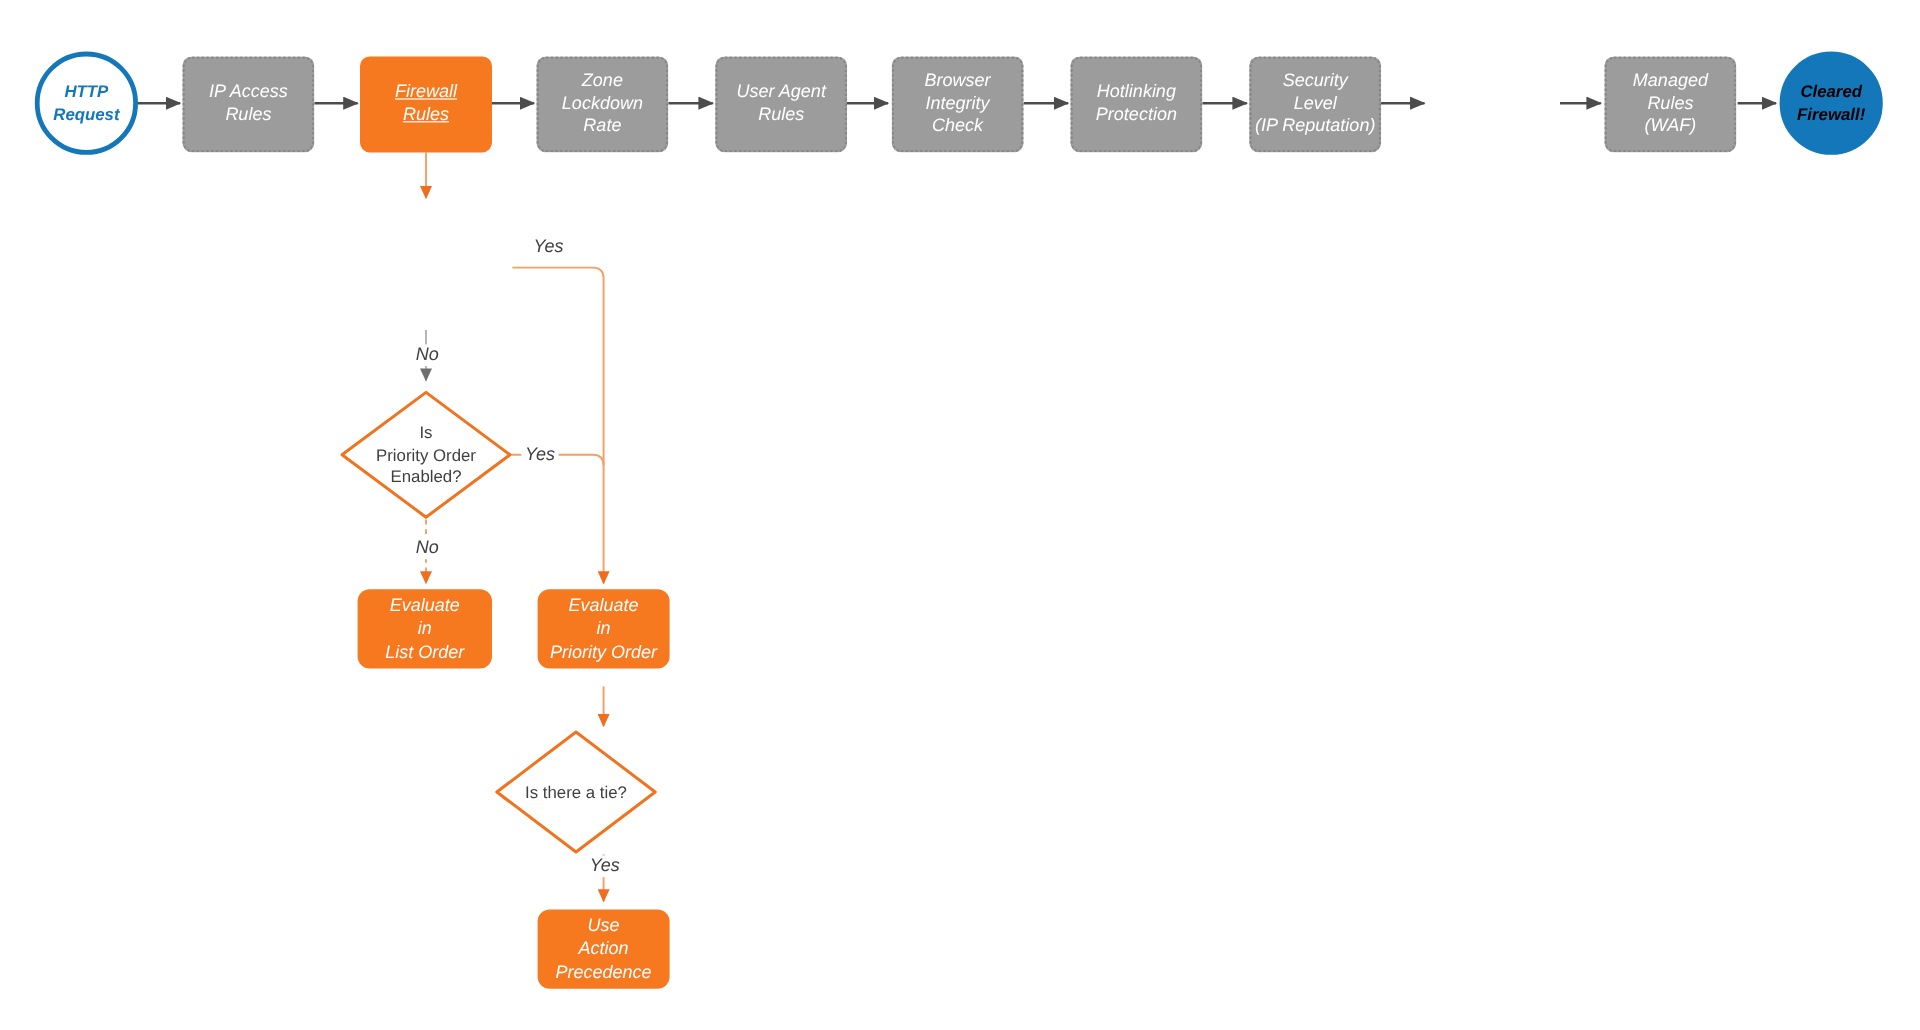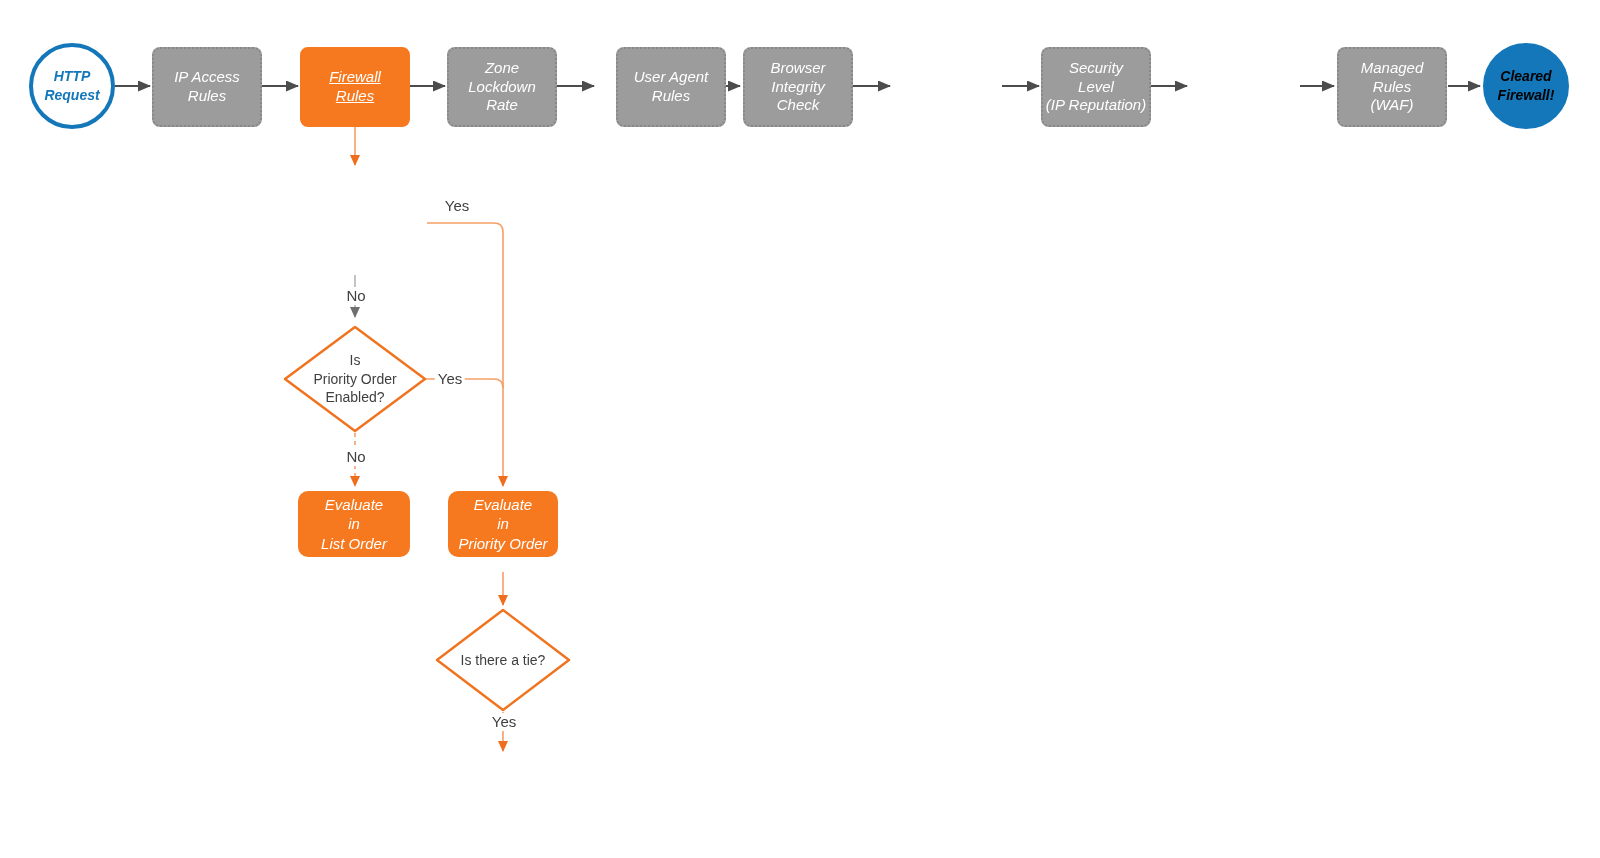--- a/index.html
+++ b/index.html
@@ -62,21 +62,21 @@
   }
   .diamond .node-text {
     position:absolute; left:0; top:0; right:0; bottom:0;
     display:flex; align-items:center; justify-content:center;
     font-style:normal; color:var(--text-dark);
     font-size:14px; line-height:1.35; text-align:center;
   }
 
   .edge-label {
     position:absolute; transform:translate(-50%,-50%);
-    font-size:15px; color:var(--text-dark);
+    font-style:italic; font-size:15px; color:var(--text-dark);
     background:#ffffff; padding:0 3px; line-height:1.2;
   }
 </style>
 </head>
 <body>
 
 <div class="canvas">
 
   <svg class="wires" width="1600" height="858" viewBox="0 0 1600 858">
     <defs>
@@ -126,28 +126,32 @@
   </div>
   <div class="node step highlight" style="left:300px">
     <span class="node-text">Firewall
 Rules</span>
   </div>
   <div class="node step" style="left:447px">
     <span class="node-text">Zone
 Lockdown
 Rate</span>
   </div>
-  <div class="node step" style="left:616px">
+  <div class="node step" style="left:596px">
     <span class="node-text">User Agent
 Rules</span>
   </div>
   <div class="node step" style="left:743px">
     <span class="node-text">Browser
 Integrity
 Check</span>
+  </div>
+  <div class="node step" style="left:892px">
+    <span class="node-text">Hotlinking
+Protection</span>
   </div>
   <div class="node step" style="left:1041px">
     <span class="node-text">Security
 Level
 (IP Reputation)</span>
   </div>
   <div class="node step" style="left:1337px">
     <span class="node-text">Managed
 Rules
 (WAF)</span>
@@ -156,36 +160,41 @@
 
   <div class="diamond" style="left:283px;top:310px;width:144px;height:108px">
     <svg width="144" height="108" viewBox="0 0 144 108">
       <polygon points="72,2 142,54 72,106 2,54"></polygon>
     </svg>
     <span class="node-text">Is
 Priority Order
 Enabled?</span>
   </div>
 
-  <div class="diamond" style="left:435px;top:593px;width:136px;height:104px">
+  <div class="diamond" style="left:412px;top:593px;width:136px;height:104px">
     <svg width="136" height="104" viewBox="0 0 136 104">
       <polygon points="68,2 134,52 68,102 2,52"></polygon>
     </svg>
     <span class="node-text">Is there a tie?</span>
   </div>
 
   <div class="node action" style="left:298px;top:476px;width:112px">
     <span class="node-text">Evaluate
 in
 List Order</span>
   </div>
   <div class="node action" style="left:448px;top:476px">
     <span class="node-text">Evaluate
 in
 Priority Order</span>
+  </div>
+  <div class="node action" style="left:448px;top:743px">
+    <span class="node-text">Use
+Action
+Precedence</span>
   </div>
 
   <div class="edge-label" style="left:457px;top:191px">Yes</div>
   <div class="edge-label" style="left:356px;top:281px">No</div>
   <div class="edge-label" style="left:450px;top:364px">Yes</div>
   <div class="edge-label" style="left:356px;top:442px">No</div>
   <div class="edge-label" style="left:504px;top:707px">Yes</div>
 
 </div>
 

